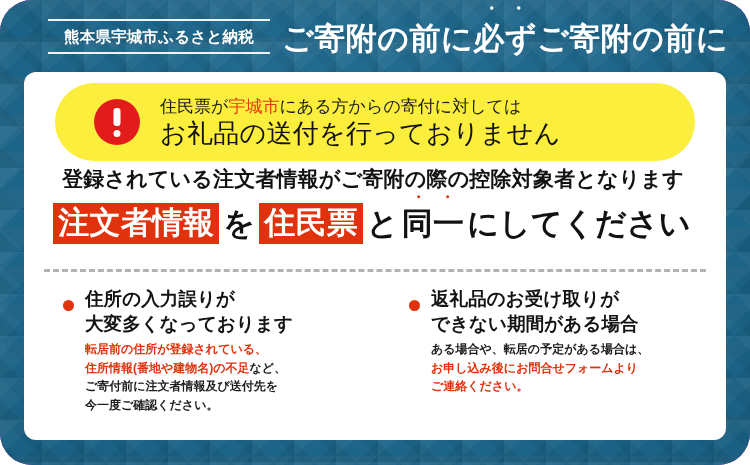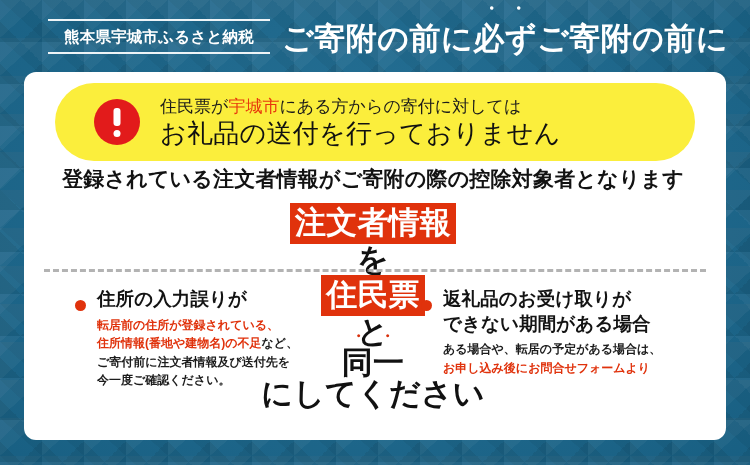--- a/index.html
+++ b/index.html
@@ -12,20 +12,21 @@
     background: #ffffff;
   }
 
   .banner {
     position: relative;
     width: 750px;
     height: 465px;
     overflow: hidden;
     background-color: #a21caf;
     box-sizing: border-box;
+    border-radius: 32px;
   }
 
   
   .bg-pattern {
     position: absolute;
     inset: 0;
     background-color: #1b6a91;
     background-image:
       linear-gradient(135deg, rgba(255,255,255,0.045) 25%, transparent 25%),
       linear-gradient(225deg, rgba(255,255,255,0.045) 25%, transparent 25%),
@@ -210,21 +211,20 @@
     margin-top: 14px;
     font-size: 31px;
     font-weight: bold;
     color: #111111;
     white-space: nowrap;
     line-height: 1;
     letter-spacing: .2px;
     display: flex;
     align-items: center;
     justify-content: center;
-    flex-direction: column;
   }
   .redbox {
     display: inline-block;
     background: #e0320c;
     color: #ffffff;
     padding: 4px 5px 6px 5px;
     line-height: 1;
     margin: 0 1px;
   }
   .plain { display: inline-block; padding: 0 3px; }
@@ -255,21 +255,20 @@
     opacity: .75;
   }
 
   
   .cols {
     position: absolute;
     left: 0;
     top: 215px;
     width: 702px;
     display: flex;
-    padding-left: 12px;
   }
   .col {
     width: 351px;
     box-sizing: border-box;
     display: flex;
     padding-left: 39px;
     padding-right: 8px;
   }
   .col.right { padding-left: 34px; font-family: Liberation Serif, serif; }
   .bullet {
@@ -345,39 +344,41 @@
 
     <div class="divider"></div>
 
     <div class="cols">
 
       <div class="col left">
         <div class="bullet"></div>
         <div class="col-body">
           <div class="col-head">
             <div>住所の入力誤りが</div>
+            <div>大変多くなっております</div>
           </div>
           <div class="col-text">
             <div><span class="red">転居前の住所が登録されている、</span></div>
             <div><span class="red">住所情報(番地や建物名)の不足</span><span class="blk">など、</span></div>
             <div><span class="blk">ご寄付前に注文者情報及び送付先を</span></div>
             <div><span class="blk">今一度ご確認ください。</span></div>
           </div>
         </div>
       </div>
 
       <div class="col right">
         <div class="bullet"></div>
         <div class="col-body">
           <div class="col-head">
             <div>返礼品のお受け取りが</div>
             <div>できない期間がある場合</div>
           </div>
           <div class="col-text">
             <div><span class="blk">ある場合や、転居の予定がある場合は、</span></div>
             <div><span class="red">お申し込み後にお問合せフォームより</span></div>
+            <div><span class="red">ご連絡ください。</span></div>
           </div>
         </div>
       </div>
 
     </div>
   </div>
 </div>
 
 </body></html>

